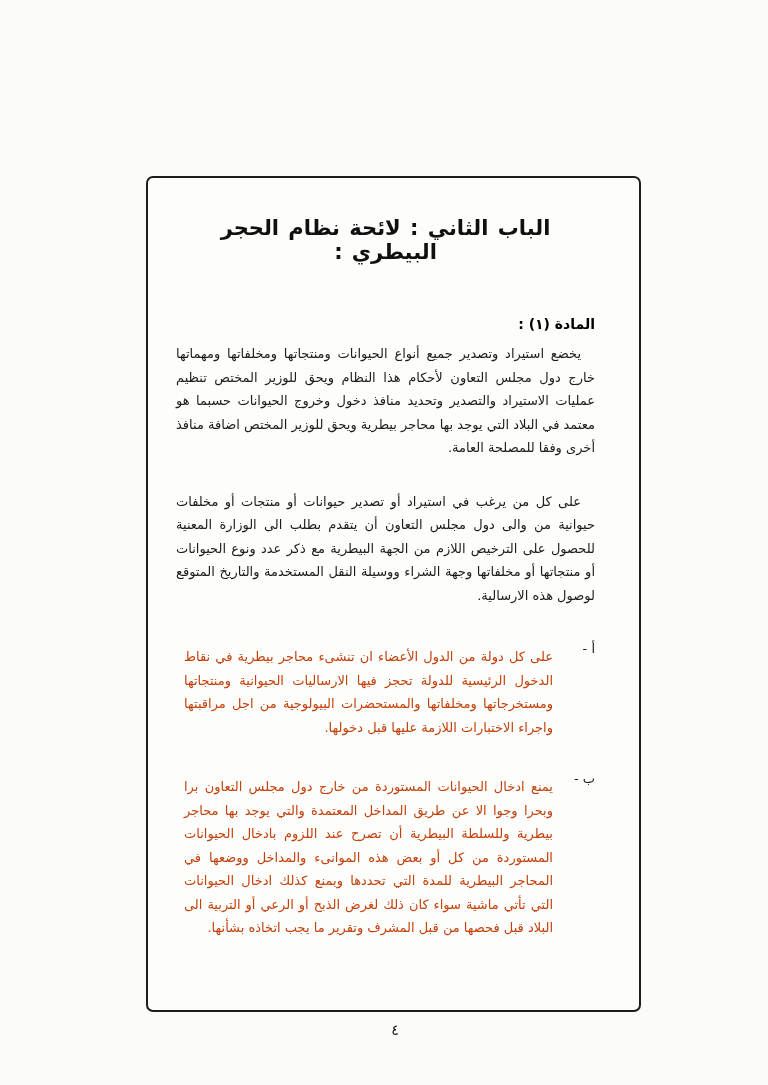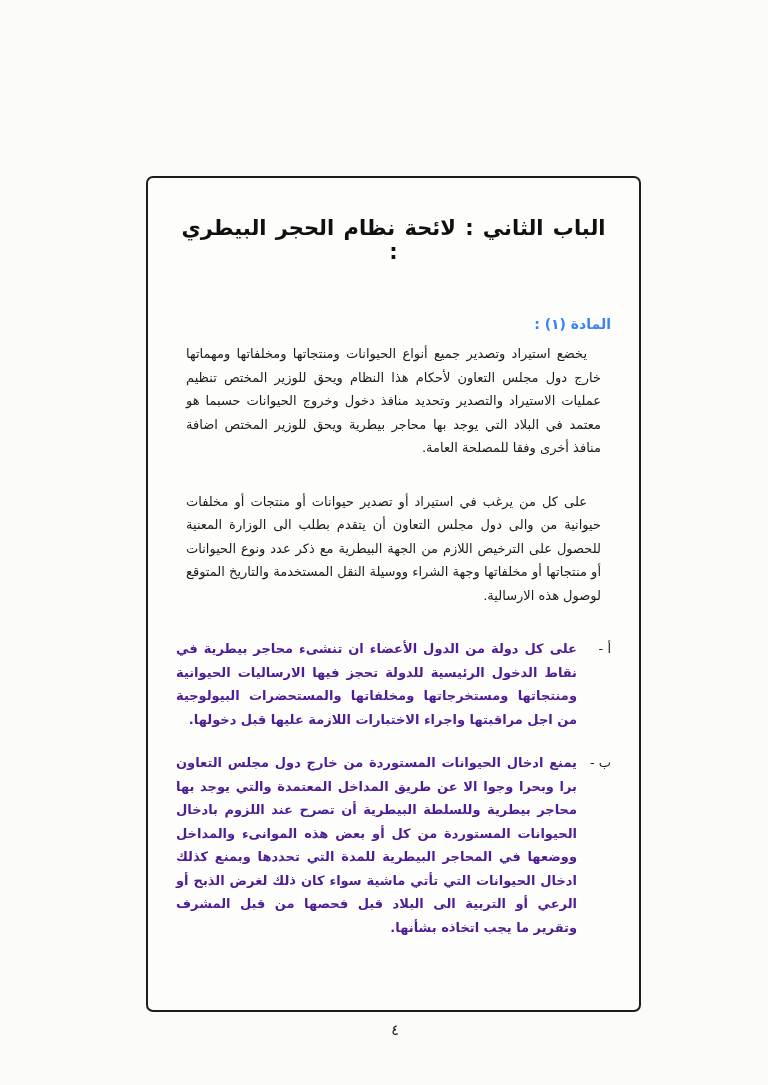--- a/index.html
+++ b/index.html
@@ -15,65 +15,64 @@
   .frame {
     position: absolute;
     left: 146px;
     top: 176px;
     width: 495px;
     height: 836px;
     border: 2px solid #1d1d1d;
     border-radius: 7px;
     background: #fdfdfc;
     direction: rtl;
-    padding: 28px 28px 0 28px;
+    padding: 28px 44px 0 28px;
     box-sizing: border-box;
     overflow: hidden;
   }
   .title {
     text-align: center;
     font-size: 21px;
     font-weight: bold;
     margin: 10px 0 52px 0;
     word-spacing: 2px;
     color: #101010;
   }
   .article { margin-bottom: 30px; }
   .article-heading {
     font-size: 14px;
     font-weight: bold;
     margin: 0 0 10px 0;
-    color: #3b82f6;
+    color: #000000;
   }
   .article-body {
     font-size: 13px;
     line-height: 23.5px;
     text-align: justify;
-    margin: 10px;
+    margin: 0;
     color: #1b1b1b;
   }
   .first-indent { text-indent: 14px; }
   .list-item {
     display: flex;
     margin: 12px 0 20px 0;
   }
   .marker {
     flex: 0 0 34px;
     font-size: 13px;
     line-height: 23.5px;
     color: #1b1b1b;
   }
   .item-body {
     flex: 1;
     font-size: 13px;
     line-height: 23.5px;
     text-align: justify;
-    margin: 0;
-    color: #4c1d95;
-    font-weight: bold;
+    margin: 8px;
+    color: #c2410c;
   }
   .page-number {
     position: absolute;
     left: 0;
     top: 1022px;
     width: 790px;
     text-align: center;
     font-size: 14px;
     color: #101010;
   }

